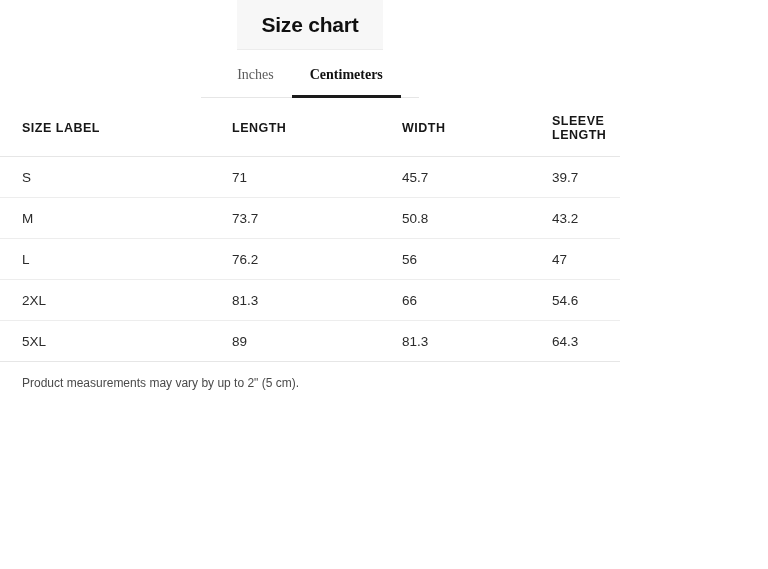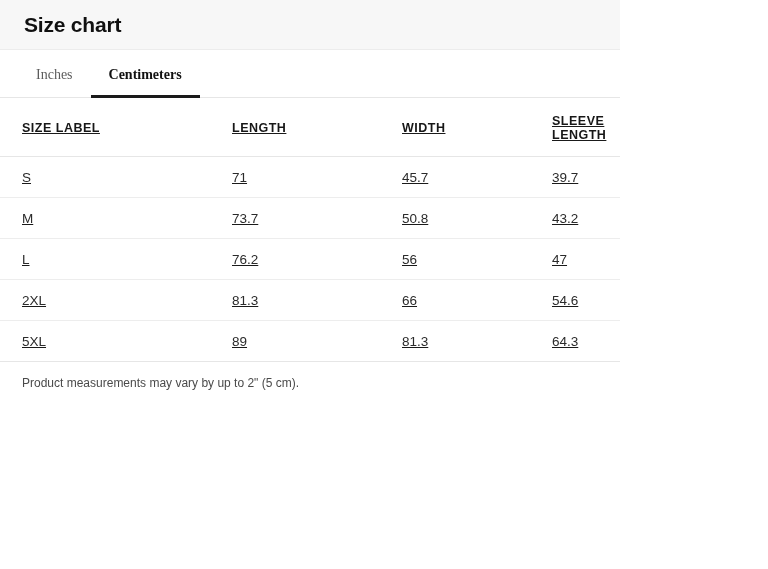--- a/index.html
+++ b/index.html
@@ -13,20 +13,21 @@
     font-family: "Liberation Sans", sans-serif;
     color: #1a1a1a;
     overflow: hidden;
   }
   .panel {
     width: 620px;
     height: 569px;
     display: flex;
     flex-direction: column;
     box-sizing: border-box;
+    align-items: center;
   }
   .header {
     background: #f7f7f7;
     height: 50px;
     display: flex;
     align-items: center;
     padding: 0 24px;
     box-sizing: border-box;
     border-bottom: 1px solid #ececec;
   }
@@ -62,21 +63,20 @@
     border-bottom: 3px solid #1a1a1a;
   }
   .table-wrap {
     flex: 1;
     overflow: hidden;
   }
   table {
     width: 100%;
     border-collapse: collapse;
     table-layout: fixed;
-    text-decoration: underline;
   }
   th {
     text-align: left;
     font-size: 12.5px;
     font-weight: bold;
     letter-spacing: 0.5px;
     color: #171717;
     padding: 16px 0 14px 0;
     border-bottom: 1px solid #e6e6e6;
   }

